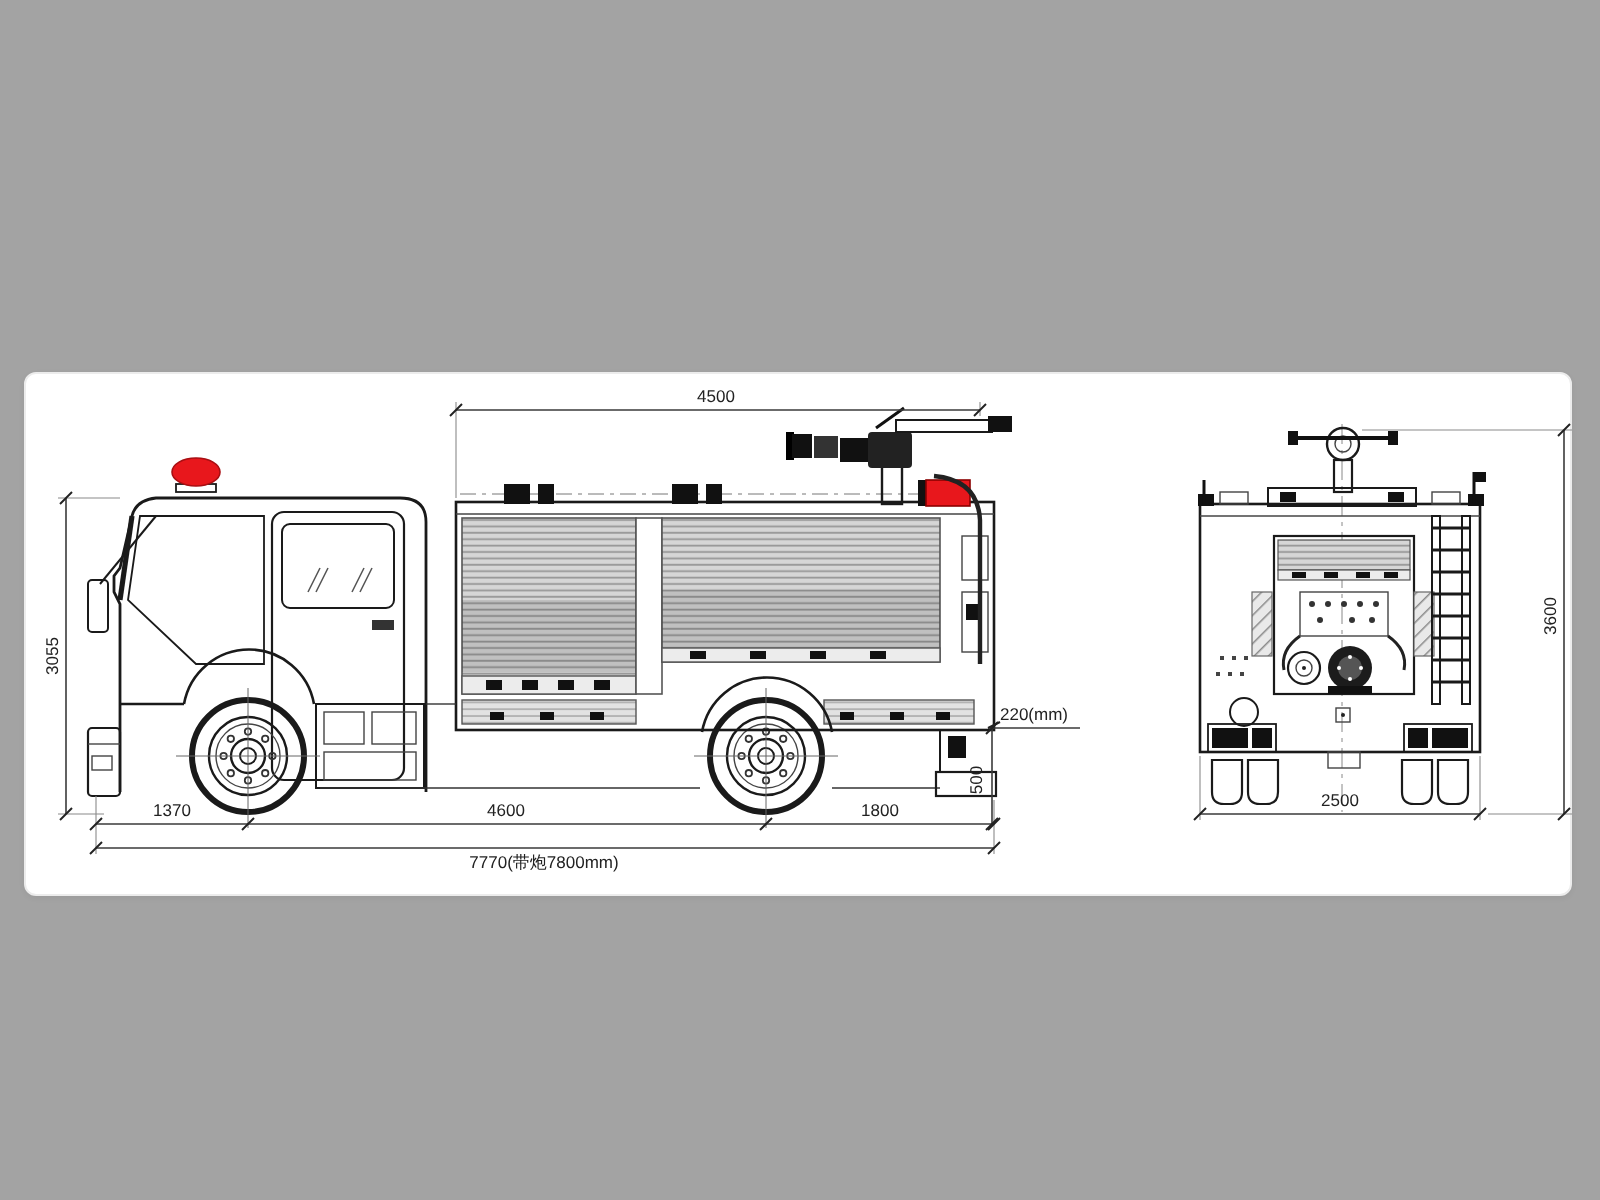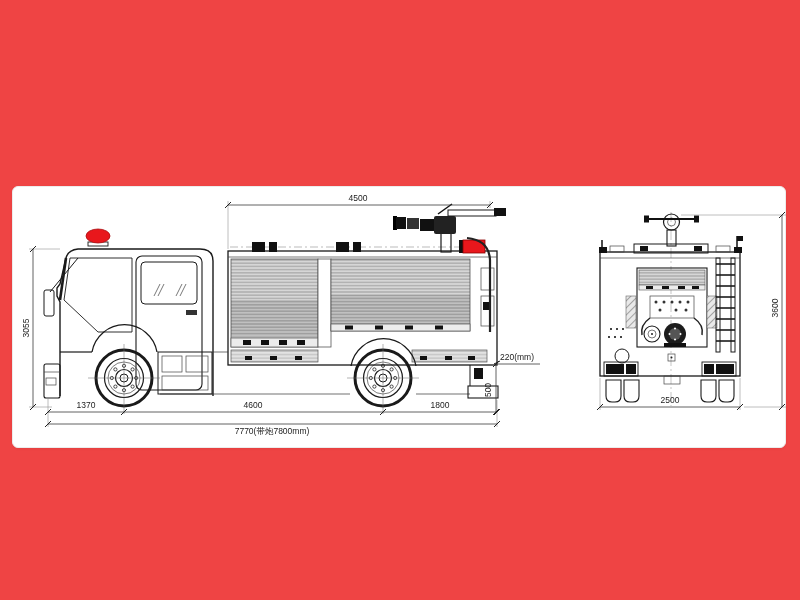--- a/index.html
+++ b/index.html
@@ -1,16 +1,16 @@
 <!DOCTYPE html>
 <html><head>
 <meta charset="utf-8">
 <style>
   html,body{margin:0;padding:0;background:#ffffff;}
-  .stage{position:relative;width:800px;height:600px;background:#ef4444;overflow:hidden;
+  .stage{position:relative;width:800px;height:600px;background:#a3a3a3;overflow:hidden;
          font-family:"Liberation Sans",sans-serif;}
   .sheet{position:absolute;left:12px;top:186px;width:772px;height:260px;
          border:1px solid #ececec;border-radius:6px;background:#ffffff;
          box-shadow:0 1px 3px rgba(0,0,0,0.05);}
   svg{position:absolute;left:0;top:0;}
   .dim-text{font-size:8.5px;fill:#222;}
   .dim-line{stroke:#3a3a3a;stroke-width:0.8;fill:none;}
   .ext-line{stroke:#8a8a8a;stroke-width:0.55;fill:none;}
   .tick{stroke:#222;stroke-width:1;}
   .ln{stroke:#1a1a1a;fill:none;}

